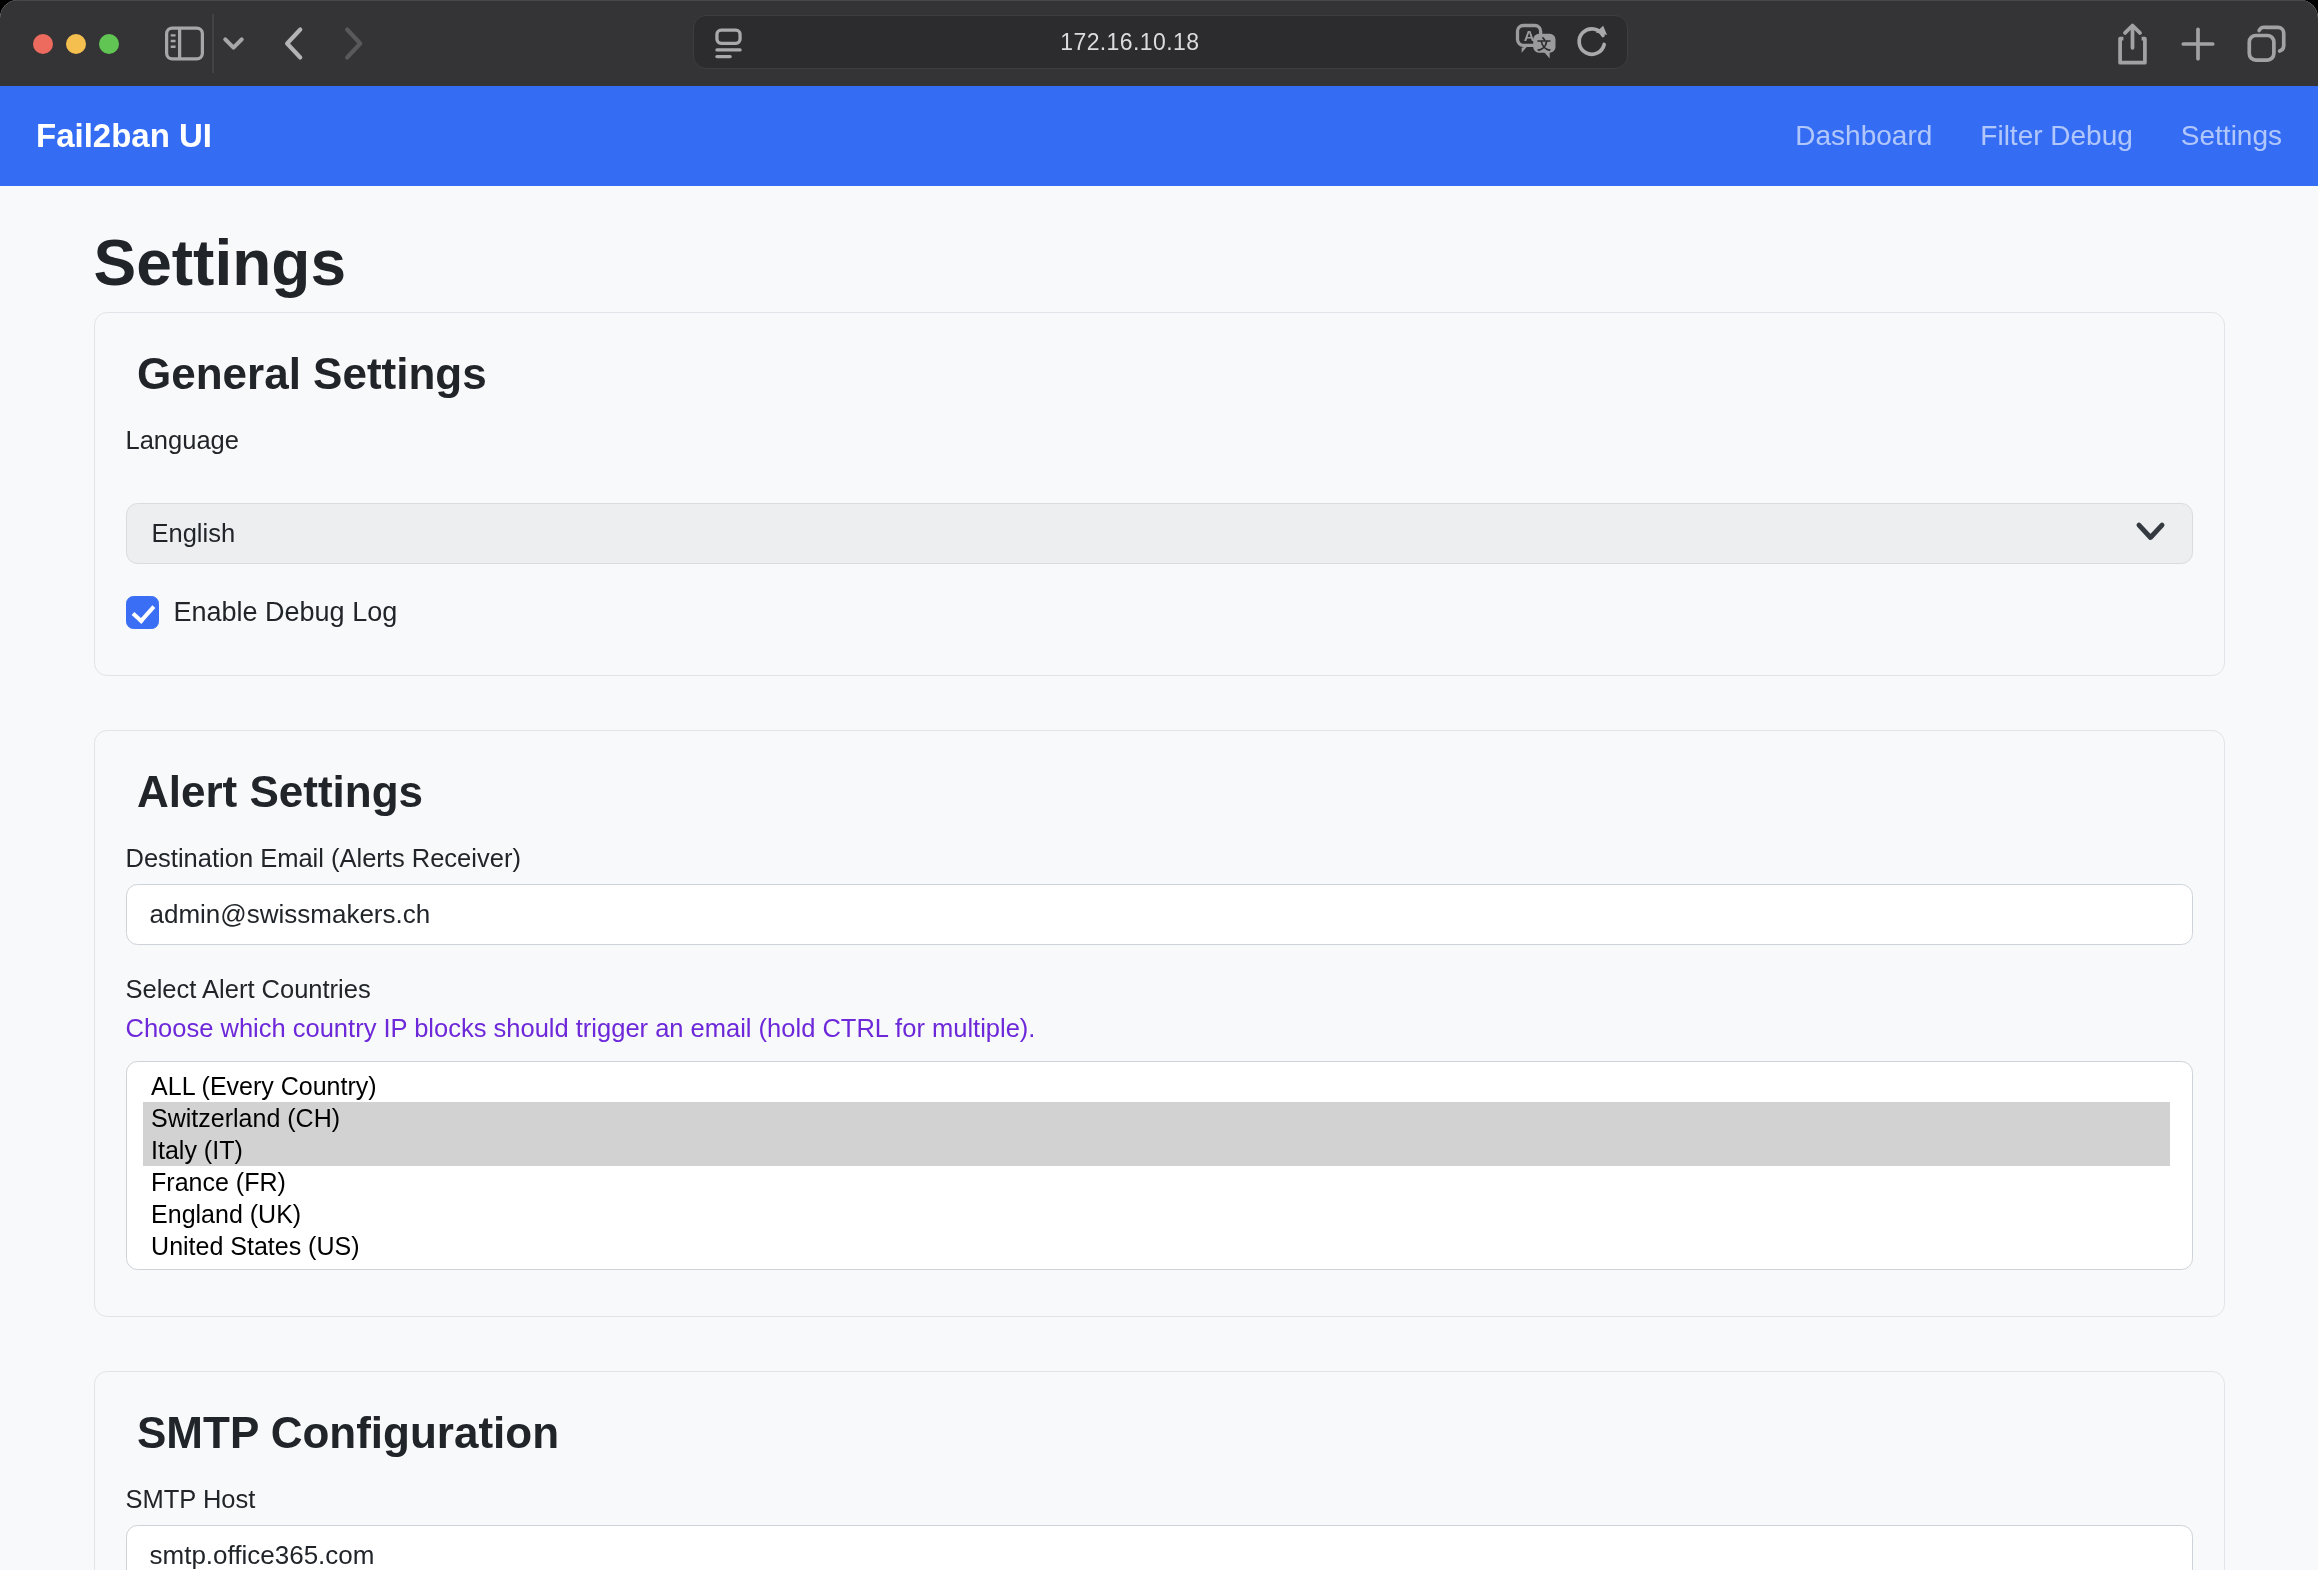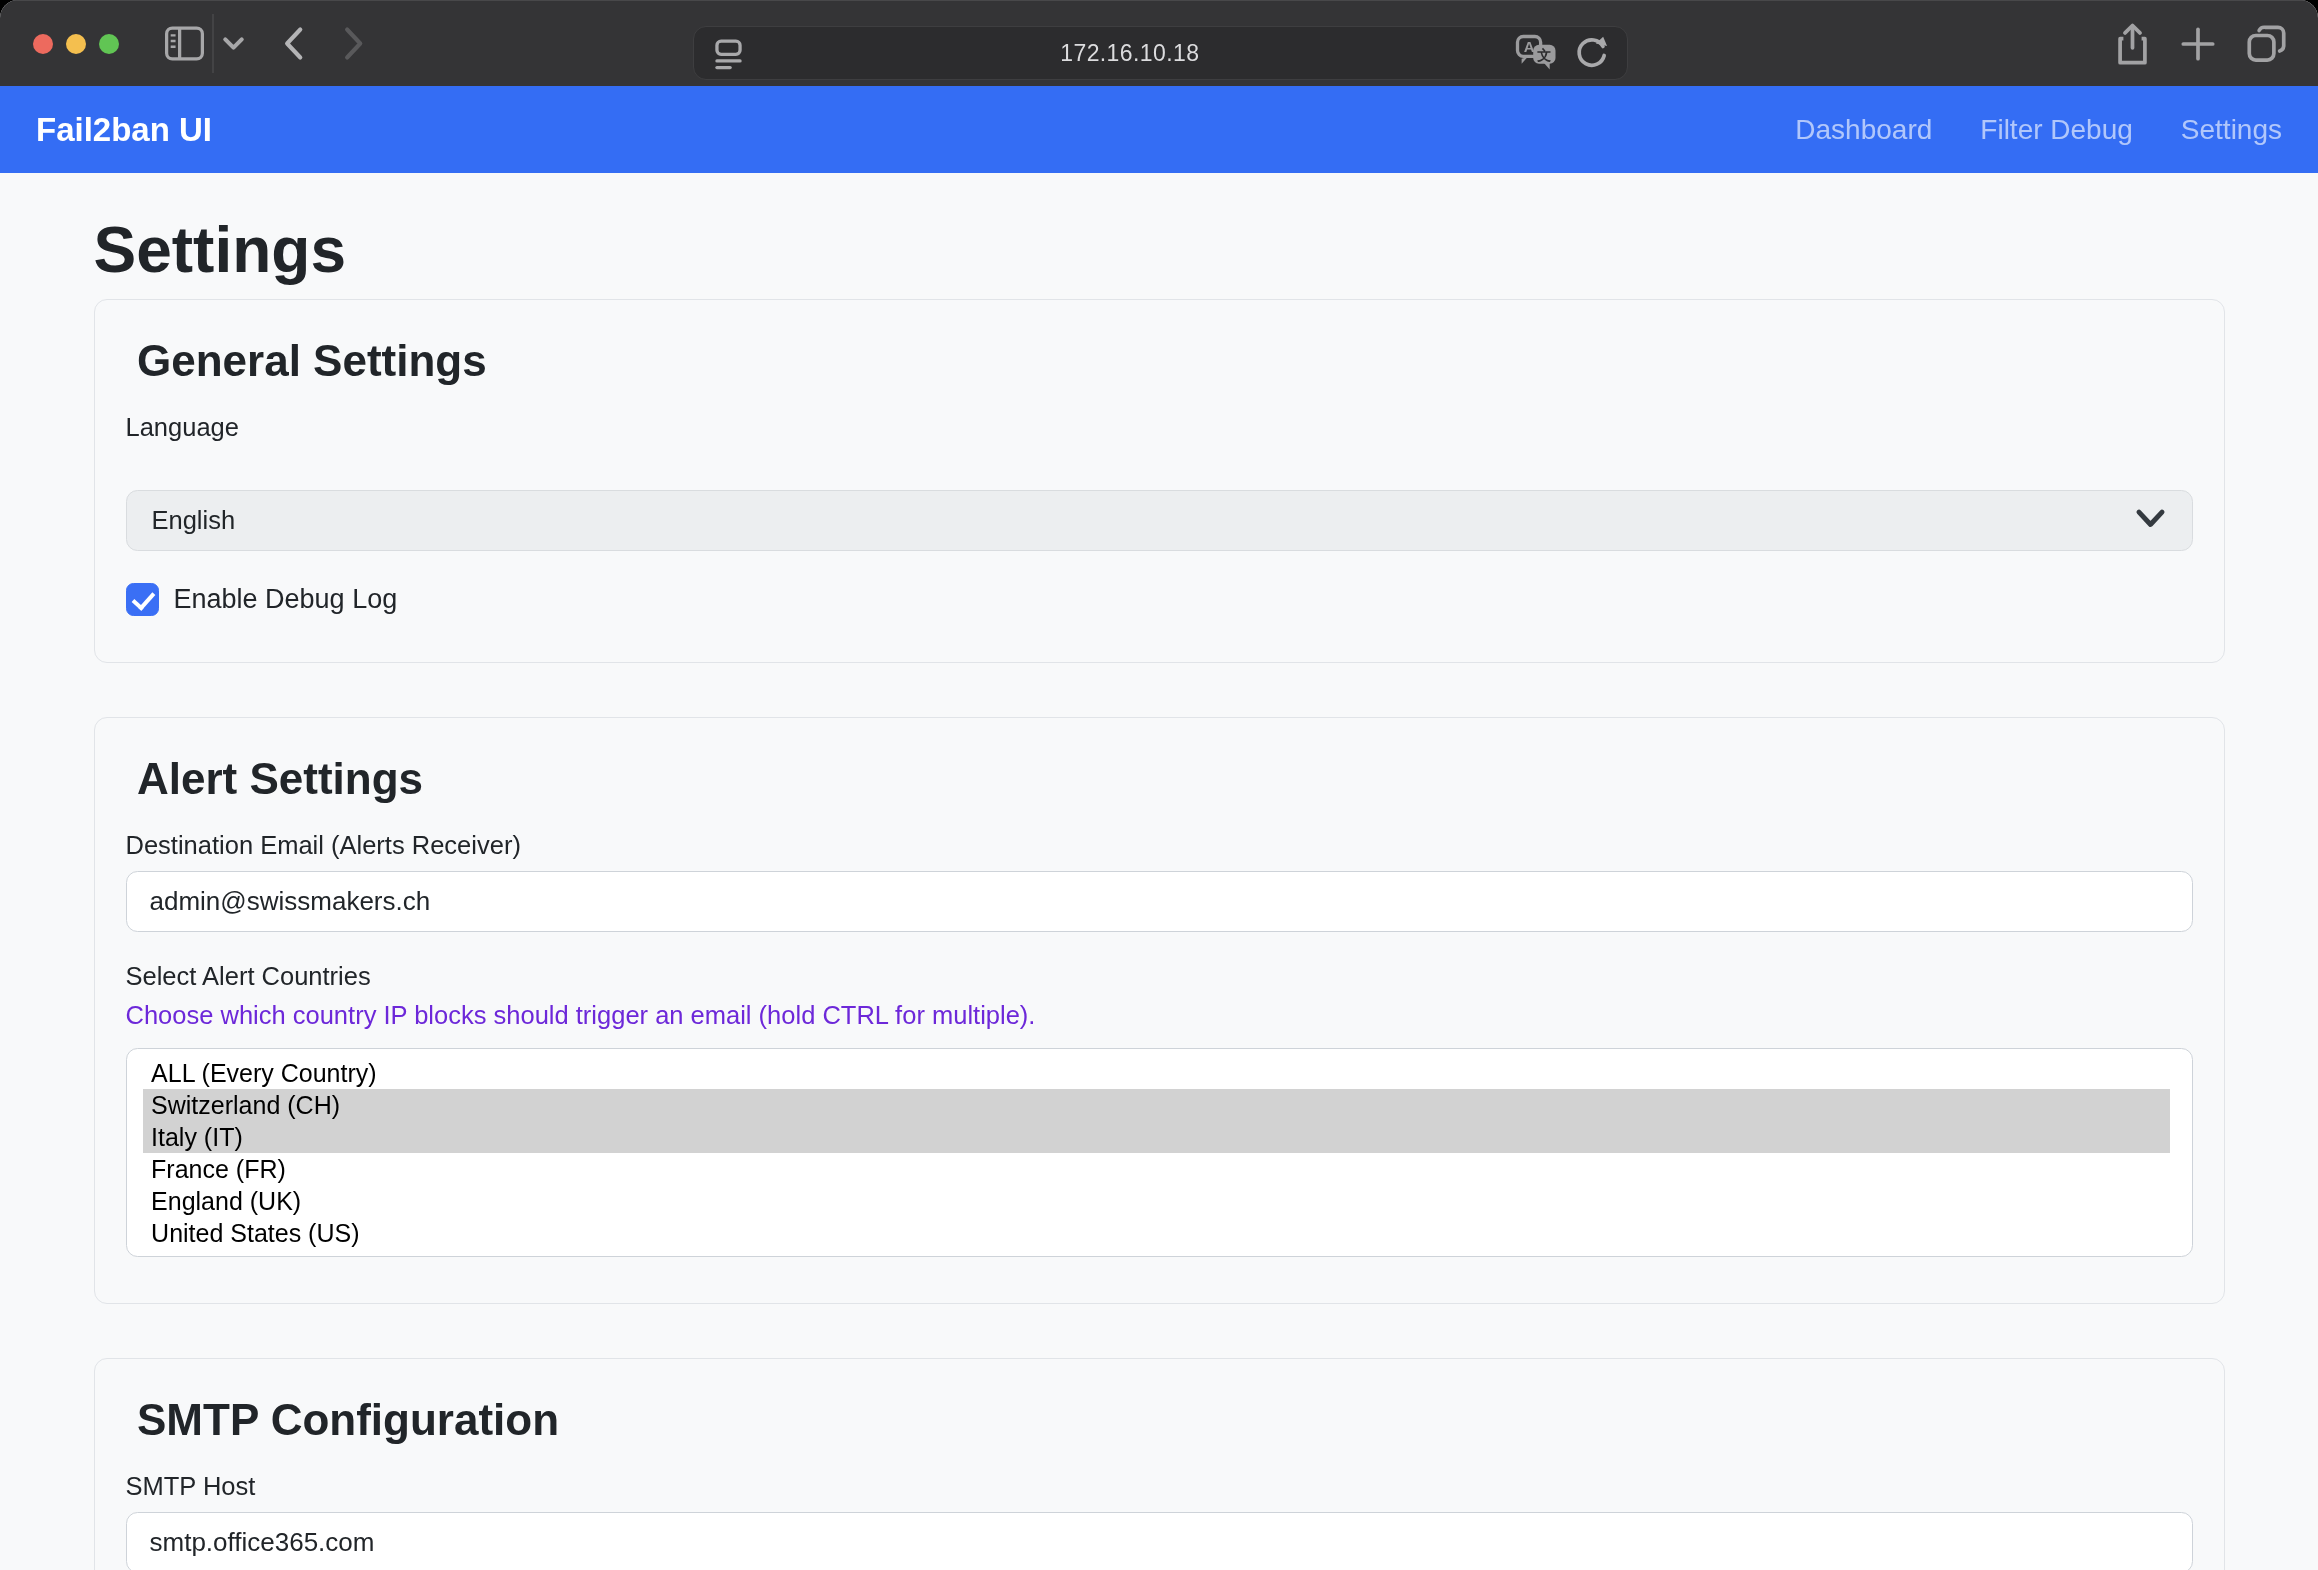--- a/index.html
+++ b/index.html
@@ -13,32 +13,32 @@
   .chrome { position:relative; height:86px; background:#343436;
             border-top:1.6px solid #48484a; display:flex; align-items:center; }
   .traffic { display:flex; gap:13px; margin-left:33px; }
   .light { width:20px; height:20px; border-radius:50%; }
   .light.red { background:#ed6a5e; } .light.yellow { background:#f4bf4f; } .light.green { background:#61c554; }
 
   .chrome-group { display:flex; align-items:center; margin-left:46px; }
   .chrome-sep { width:1.6px; height:59px; background:#434345; margin:0 8.2px; }
   .chrome svg { display:block; }
 
-  .urlfield { position:absolute; left:693px; top:25px; width:935px; height:54px;
+  .urlfield { position:absolute; left:693px; top:14px; width:935px; height:54px;
               background:#2c2c2e; border:1.6px solid #3e3e40; border-radius:13px;
               display:flex; align-items:center; padding:0 18px; }
   .urltext { flex:1; text-align:center; color:#dcdcde; font-size:23px; letter-spacing:0.4px; }
   .url-right { display:flex; align-items:center; gap:16.4px; }
 
   .chrome-right { position:absolute; right:31px; top:0; height:86px; display:flex; align-items:center; gap:30px; }
 
   .icon-btn { background:none; border:none; cursor:pointer; padding:0; display:flex; align-items:center; }
 
   
-  .navbar { height:87px; background:#346df4; display:flex; align-items:center;
+  .navbar { height:100px; background:#346df4; display:flex; align-items:center;
             justify-content:space-between; padding:8px 36px; }
   .brand { color:#ffffff; font-size:33px; font-weight:700; text-decoration:none; }
   .navlinks { display:flex; gap:48px; }
   .navlinks a { color:rgba(255,255,255,0.62); font-size:28px; text-decoration:none; }
 
   
   .main { width:2131px; margin:0 auto; padding-top:41px; }
   h1.page-title { font-size:64px; line-height:72px; font-weight:700; color:#212529; margin-bottom:13px; }
 
   .card { background:#f8f9fa; border:1.6px solid #e1e4e8; border-radius:13px;

